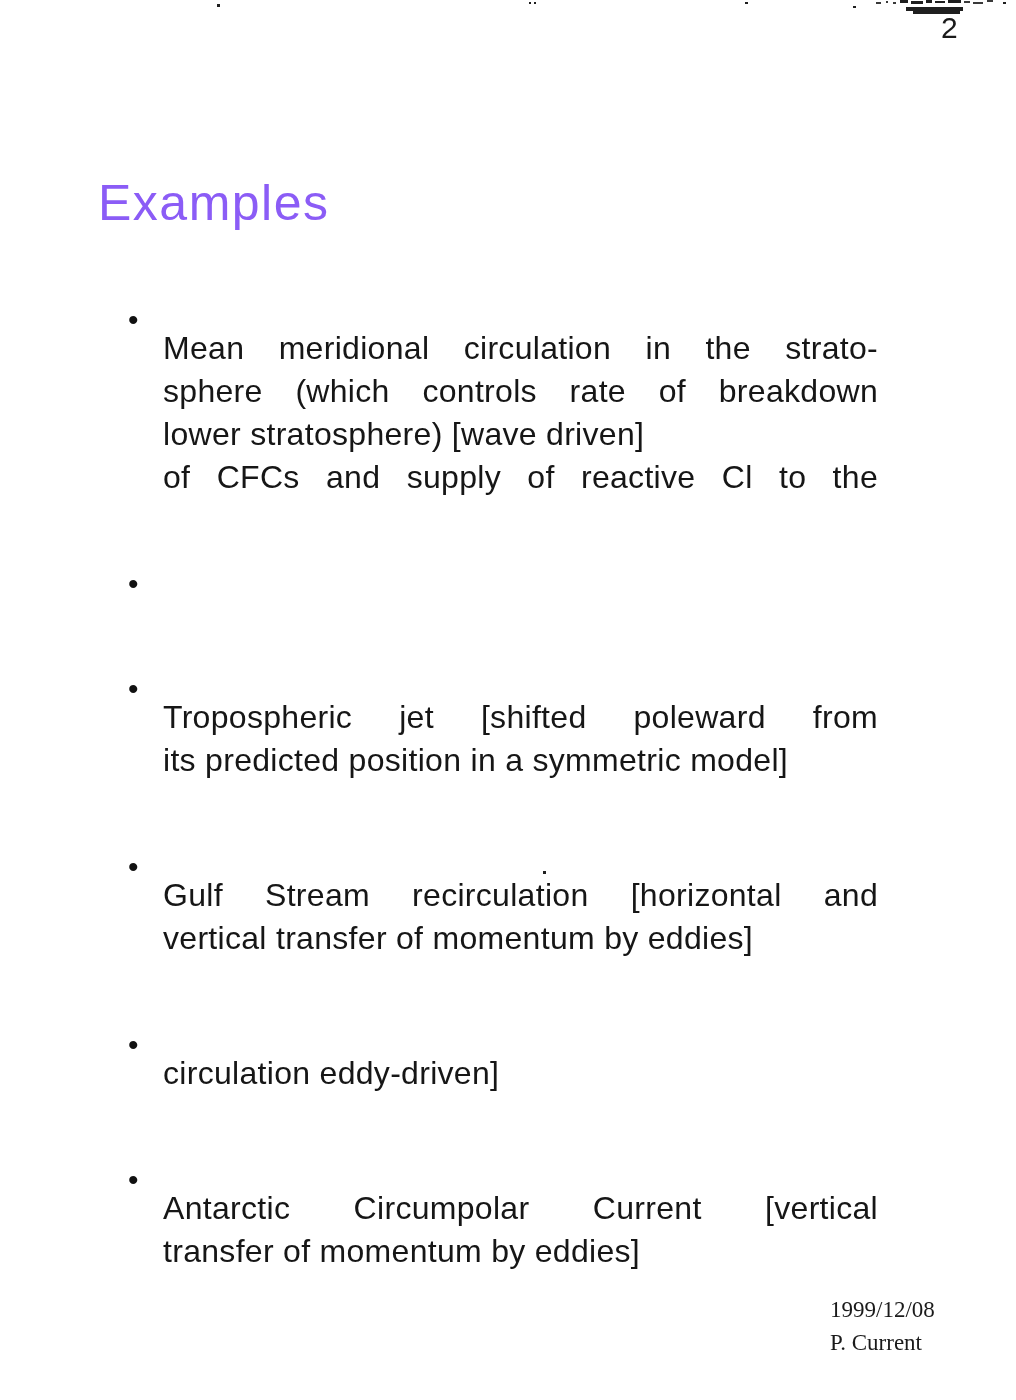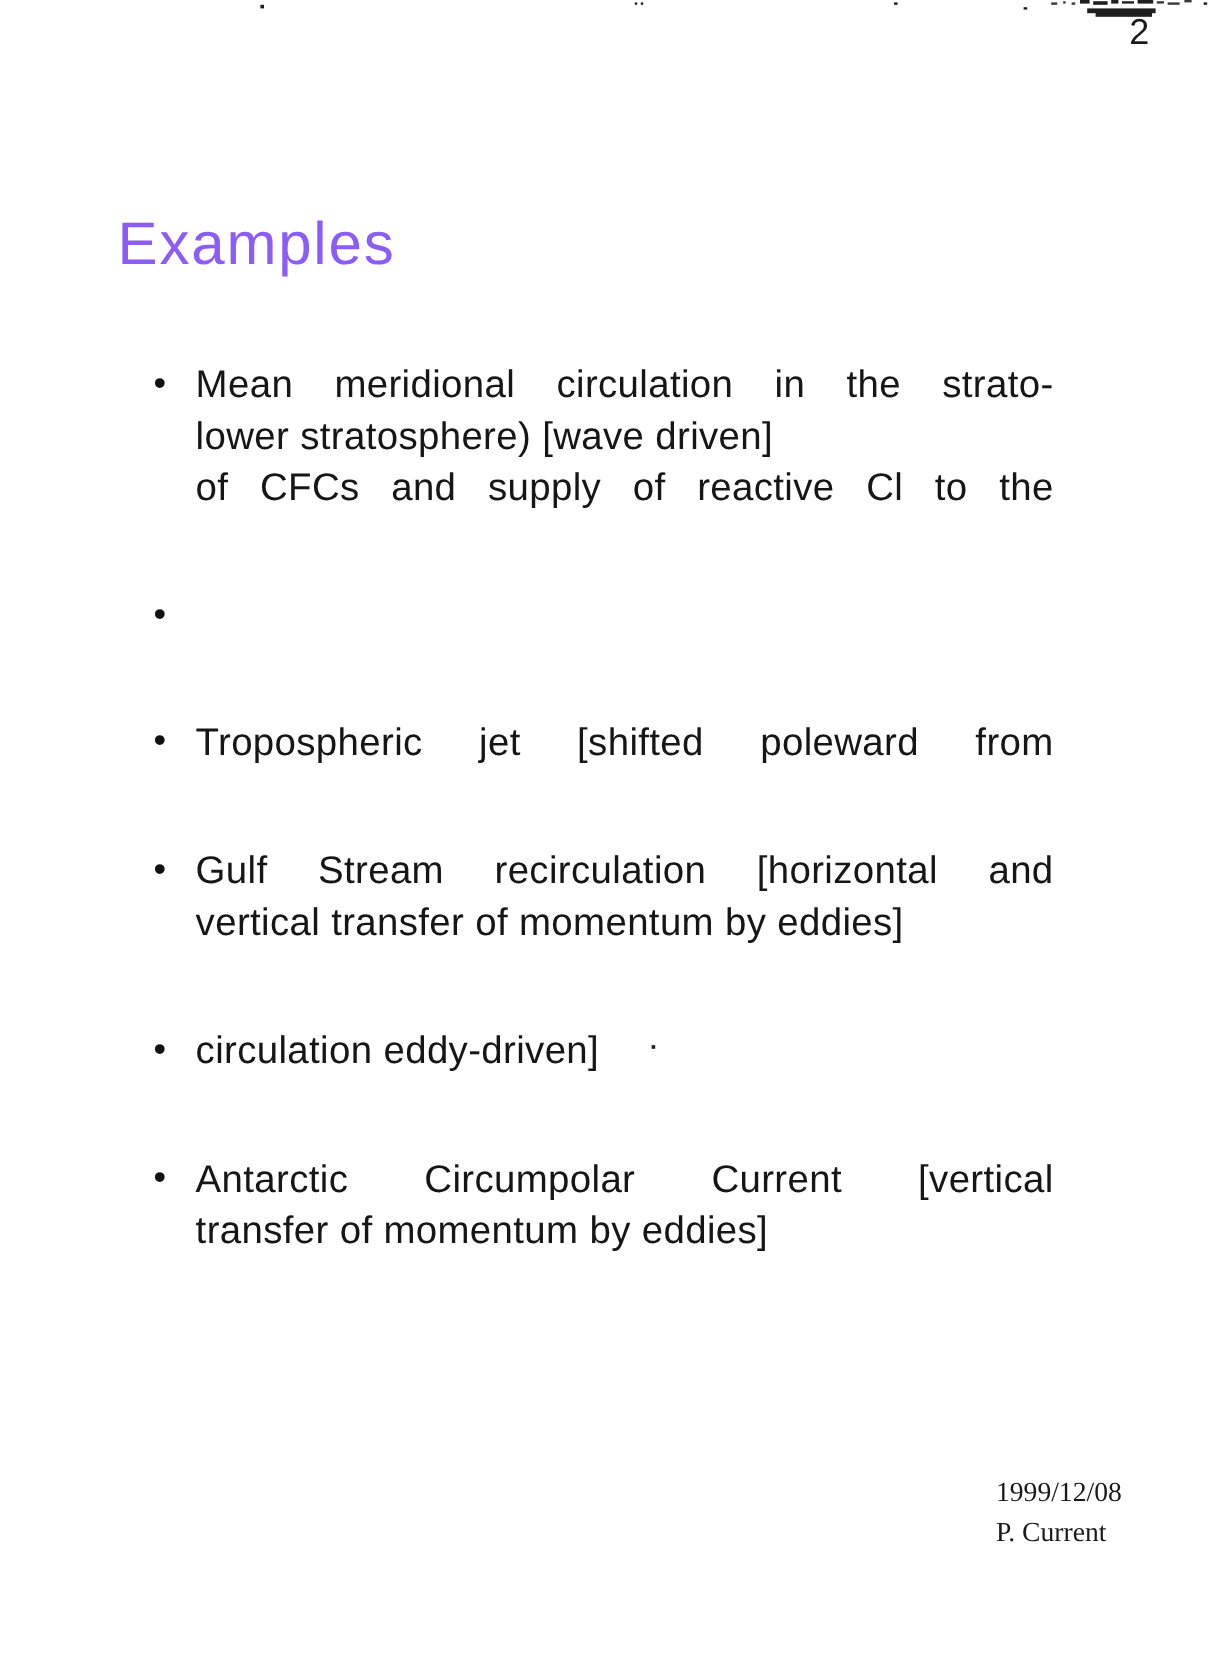--- a/index.html
+++ b/index.html
@@ -47,27 +47,28 @@
     font-size: 30px;
     line-height: 41px;
     color: #111;
   }
   .text {
     width: 715px;
     font-size: 32px;
     line-height: 43px;
     letter-spacing: 0.3px;
     color: #161616;
+    margin-top: 28px;
   }
   .line { text-align: left; white-space: nowrap; }
   .line.j { text-align: justify; text-align-last: justify; white-space: normal; }
   .footer {
     position: absolute;
     left: 830px;
-    top: 1227px;
+    top: 1293px;
     font-family: "Liberation Serif", serif;
     font-size: 23px;
     line-height: 33px;
     color: #1a1a1a;
   }
   .a { position: absolute; background: #1f1f1f; }
   .a.light { background: #3a3a3a; }
 </style>
 </head>
 <body>
@@ -101,35 +102,37 @@
   <div class="page-number">2</div>
 
   <h1 class="title">Examples</h1>
 
   <div class="content">
 
     <div class="item">
       <span class="marker">•</span>
       <div class="text">
         <div class="line j">Mean meridional circulation in the strato-</div>
+        <div class="line j">sphere (which controls rate of breakdown</div>
         <div class="line">lower stratosphere) [wave driven]</div>
         <div class="line j">of CFCs and supply of reactive Cl to the</div>
       </div>
     </div>
 
     <div class="item">
       <span class="marker">•</span>
       <div class="text">
       </div>
     </div>
 
     <div class="item">
       <span class="marker">•</span>
       <div class="text">
         <div class="line j">Tropospheric jet [shifted poleward from</div>
+        <div class="line">its predicted position in a symmetric model]</div>
       </div>
     </div>
 
     <div class="item">
       <span class="marker">•</span>
       <div class="text">
         <div class="line j">Gulf Stream recirculation [horizontal and</div>
         <div class="line">vertical transfer of momentum by eddies]</div>
       </div>
     </div>

